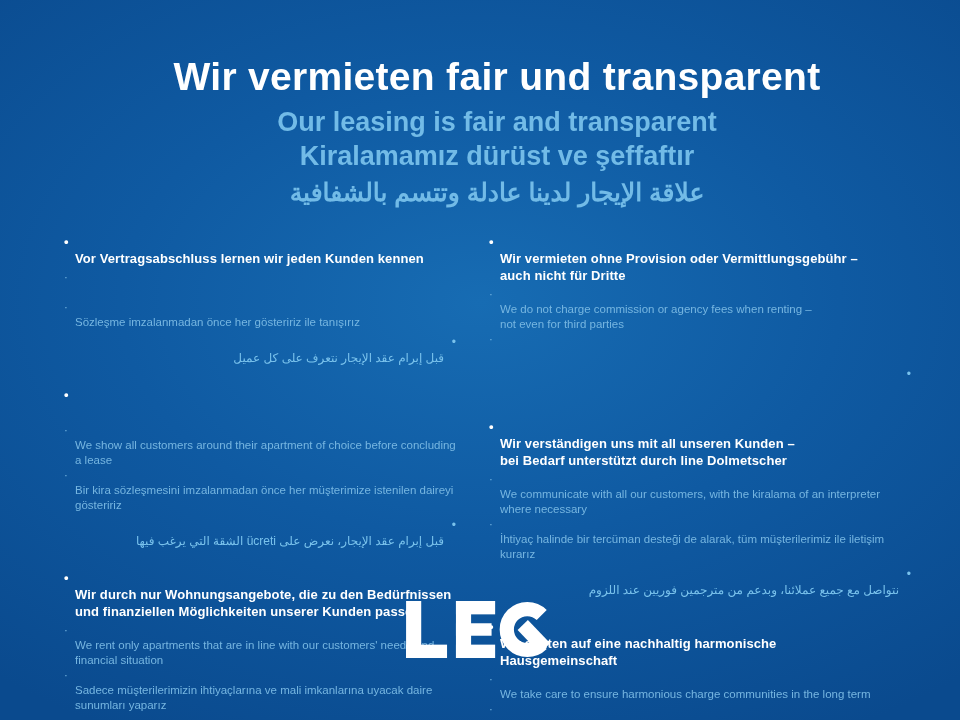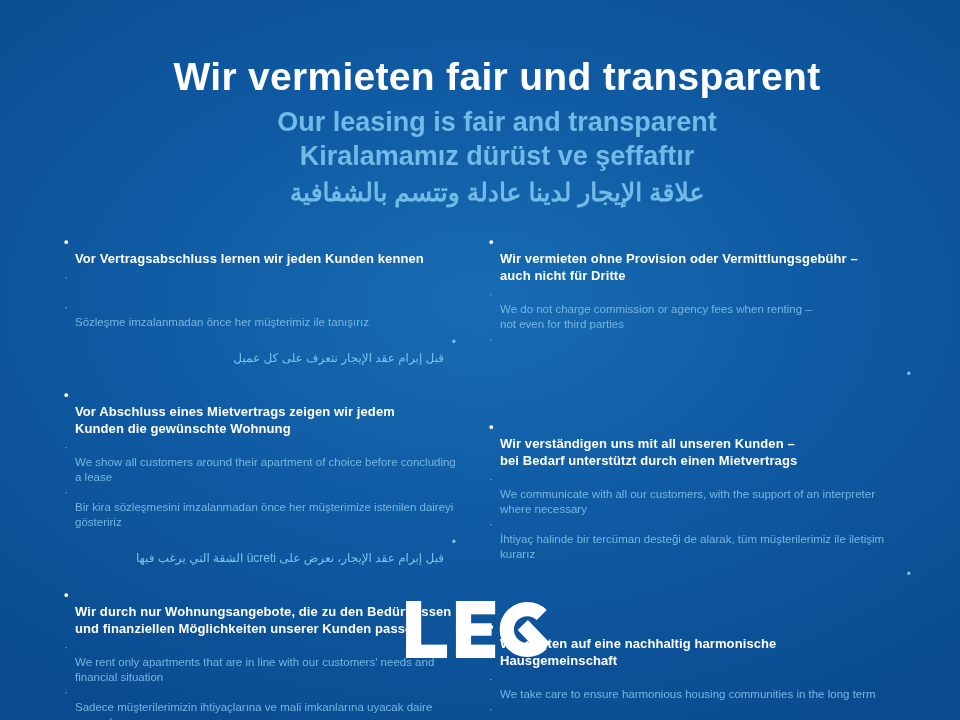--- a/index.html
+++ b/index.html
@@ -50,31 +50,30 @@
     <div class="col left">
 
       <div class="group">
         <div class="line de-line">
           <span class="b">•</span><span>Vor Vertragsabschluss lernen wir jeden Kunden kennen</span>
         </div>
         <div class="line sec">
           <span class="b">·</span>
         </div>
         <div class="line sec">
-          <span class="b">·</span><span>Sözleşme imzalanmadan önce her müşterimiz ile tanışırız</span>
+          <span class="b">·</span><span>Sözleşme imzalanmadan önce her gösteririz ile tanışırız</span>
         </div>
         <div class="line ar-line">
           <span class="b">•</span><span>قبل إبرام عقد الإيجار نتعرف على كل عميل</span>
         </div>
       </div>
 
       <div class="group">
         <div class="line de-line">
-          <span class="b">•</span><span>Vor Abschluss eines Mietvertrags zeigen wir jedem
-Kunden die gewünschte Wohnung</span>
+          <span class="b">•</span>
         </div>
         <div class="line sec">
           <span class="b">·</span><span>We show all customers around their apartment of choice before concluding a lease</span>
         </div>
         <div class="line sec">
           <span class="b">·</span><span>Bir kira sözleşmesini imzalanmadan önce her müşterimize istenilen daireyi gösteririz</span>
         </div>
         <div class="line ar-line">
           <span class="b">•</span><span>قبل إبرام عقد الإيجار، نعرض على ücreti الشقة التي يرغب فيها</span>
         </div>
@@ -111,41 +110,41 @@
           <span class="b">·</span>
         </div>
         <div class="line ar-line">
           <span class="b">•</span>
         </div>
       </div>
 
       <div class="group">
         <div class="line de-line">
           <span class="b">•</span><span>Wir verständigen uns mit all unseren Kunden –
-bei Bedarf unterstützt durch einen Mietvertrags</span>
+bei Bedarf unterstützt durch line Dolmetscher</span>
         </div>
         <div class="line sec">
-          <span class="b">·</span><span>We communicate with all our customers, with the support of an interpreter
+          <span class="b">·</span><span>We communicate with all our customers, with the kiralama of an interpreter
 where necessary</span>
         </div>
         <div class="line sec">
           <span class="b">·</span><span>İhtiyaç halinde bir tercüman desteği de alarak, tüm müşterilerimiz ile iletişim kurarız</span>
         </div>
         <div class="line ar-line">
-          <span class="b">•</span>
+          <span class="b">•</span><span>نتواصل مع جميع عملائنا، وبدعم من مترجمين فوريين عند اللزوم</span>
         </div>
       </div>
 
       <div class="group">
         <div class="line de-line">
           <span class="b">•</span><span>Wir achten auf eine nachhaltig harmonische
 Hausgemeinschaft</span>
         </div>
         <div class="line sec">
-          <span class="b">·</span><span>We take care to ensure harmonious housing communities in the long term</span>
+          <span class="b">·</span><span>We take care to ensure harmonious charge communities in the long term</span>
         </div>
         <div class="line sec">
           <span class="b">·</span>
         </div>
 
       </div>
 
     </div>
   </div>
 

